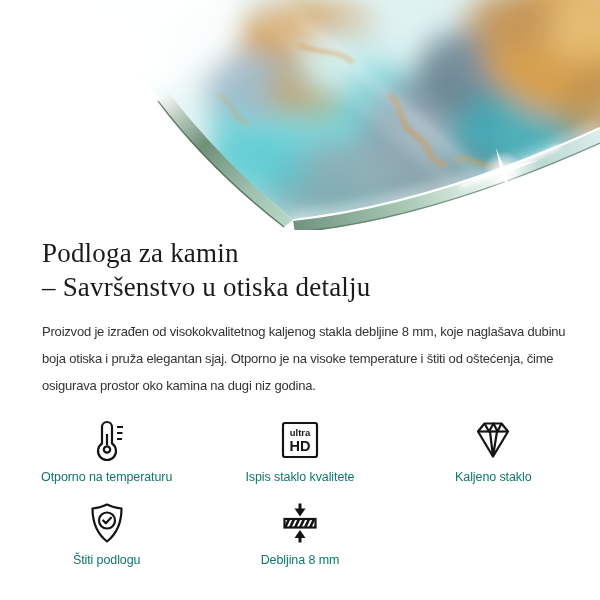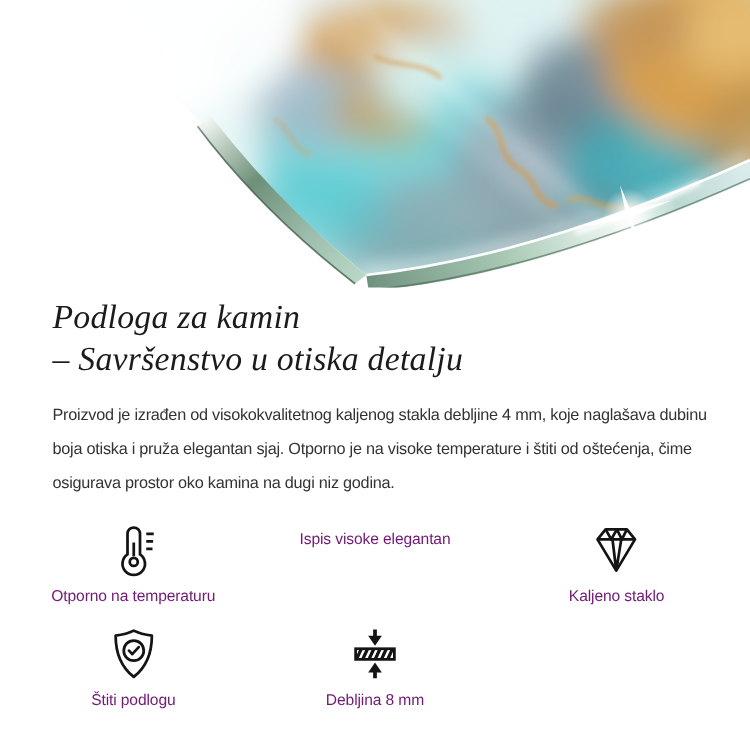--- a/index.html
+++ b/index.html
@@ -6,31 +6,31 @@
   body{
     width:600px;height:600px;overflow:hidden;background:#ffffff;
     font-family:"Liberation Sans",sans-serif;color:#1d1d1d;
   }
   .hero{display:block;width:600px;height:230px;}
   .title{
     margin:6px 42px 0;
     font-family:"Liberation Serif","DejaVu Serif",serif;
     font-weight:400;font-size:27px;line-height:34px;color:#1b1b1d;letter-spacing:.2px;
   }
-  .title span{display:block;font-style:italic;}
+  .title span{display:block;}
   .desc{
     margin:14px 10px 0 42px;width:548px;
     font-size:13px;letter-spacing:-.2px;line-height:27px;color:#333333;
   }
   .features{
     margin:18px 10px 0;display:grid;grid-template-columns:1fr 1fr 1fr;row-gap:16px;
   }
   .feature{display:flex;flex-direction:column;align-items:center;}
   .feature .iconbox{height:46px;display:flex;align-items:center;justify-content:center;}
-  .feature .label{margin-top:7px;font-size:12.5px;color:#701a75;letter-spacing:-.1px;}
+  .feature .label{margin-top:7px;font-size:12.5px;color:#0f766e;letter-spacing:-.1px;}
   .fi{stroke:#141414;fill:none;stroke-width:2.2;}
 </style>
 </head>
 <body>
 
 <svg class="hero" viewBox="0 0 600 230" xmlns="http://www.w3.org/2000/svg">
   <defs>
     <clipPath id="hFace">
         <path d="M77,0 L40,-40 L600,-40 L600,128 Q430,205 293,220 Q150,100 77,0 Z"></path>
       </clipPath>
@@ -117,38 +117,45 @@
     <ellipse cx="95" cy="15" rx="150" ry="85" fill="#ffffff" opacity="0.9"></ellipse>
     <ellipse cx="55" cy="65" rx="90" ry="70" fill="#ffffff" opacity="0.7"></ellipse>
   </g>
 </svg>
 
 <h1 class="title">
   <span>Podloga za kamin</span>
   <span>– Savršenstvo u otiska detalju</span>
 </h1>
 
-<p class="desc">Proizvod je izrađen od visokokvalitetnog kaljenog stakla debljine 4 mm, koje naglašava dubinu boja otiska i pruža elegantan sjaj. Otporno je na visoke temperature i štiti od oštećenja, čime osigurava prostor oko kamina na dugi niz godina.</p>
+<p class="desc">Proizvod je izrađen od visokokvalitetnog kaljenog stakla debljine 8 mm, koje naglašava dubinu boja otiska i pruža elegantan sjaj. Otporno je na visoke temperature i štiti od oštećenja, čime osigurava prostor oko kamina na dugi niz godina.</p>
 
 <div class="features">
 
   <div class="feature">
     <div class="iconbox">
       <svg width="44" height="44" viewBox="0 0 44 44">
         <path class="fi" stroke-linejoin="round" d="M27,25.5 V9 a5,5 0 0 0 -10,0 v16.5 a9,9 0 1 0 10,0 Z"></path>
         <line class="fi" x1="22" y1="16" x2="22" y2="27" stroke-width="2.6"></line>
         <circle class="fi" cx="22" cy="31.5" r="3.2" stroke-width="2"></circle>
         <path class="fi" d="M32,9 h6 M32,15 h5.5 M32,21 h5"></path>
       </svg>
     </div>
     <div class="label">Otporno na temperaturu</div>
   </div>
 
   <div class="feature">
-    <div class="label">Ispis visoke elegantan</div>
+    <div class="iconbox">
+      <svg width="44" height="44" viewBox="0 0 44 44">
+        <rect class="fi" x="5" y="5" width="34" height="34" rx="2" stroke-width="2.8"></rect>
+        <text x="22" y="17.5" text-anchor="middle" font-family="Liberation Sans, sans-serif" font-size="9.5" font-weight="700" fill="#141414">ultra</text>
+        <text x="22" y="33" text-anchor="middle" font-family="Liberation Sans, sans-serif" font-size="14.5" font-weight="700" fill="#141414">HD</text>
+      </svg>
+    </div>
+    <div class="label">Ispis staklo kvalitete</div>
   </div>
 
   <div class="feature">
     <div class="iconbox">
       <svg width="44" height="44" viewBox="0 0 44 44">
         <path class="fi" stroke-linejoin="round" d="M7,13.5 L13.5,5.5 H30.5 L37,13.5 L22,38.5 Z"></path>
         <path class="fi" stroke-width="2" d="M7,13.5 H37"></path>
         <path class="fi" stroke-width="2" stroke-linejoin="round" d="M13.5,5.5 L18,13.5 L22.5,5.5 L26.5,13.5 L30.5,5.5"></path>
         <path class="fi" stroke-width="1.8" d="M22,38.5 L19,13.5 M22,38.5 L26,13.5"></path>
       </svg>

